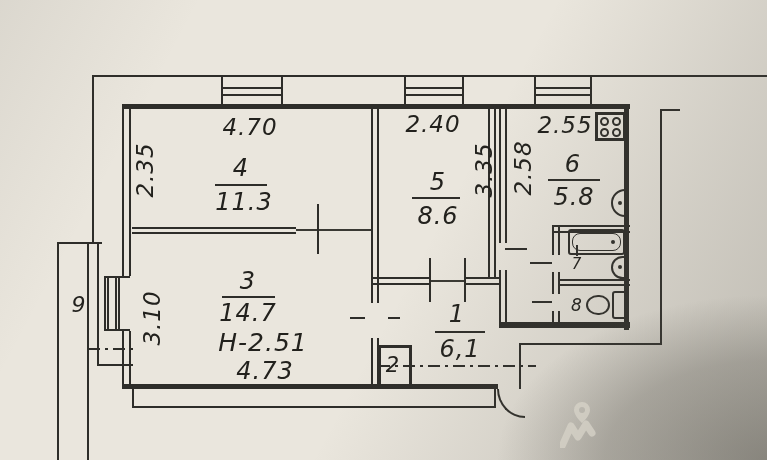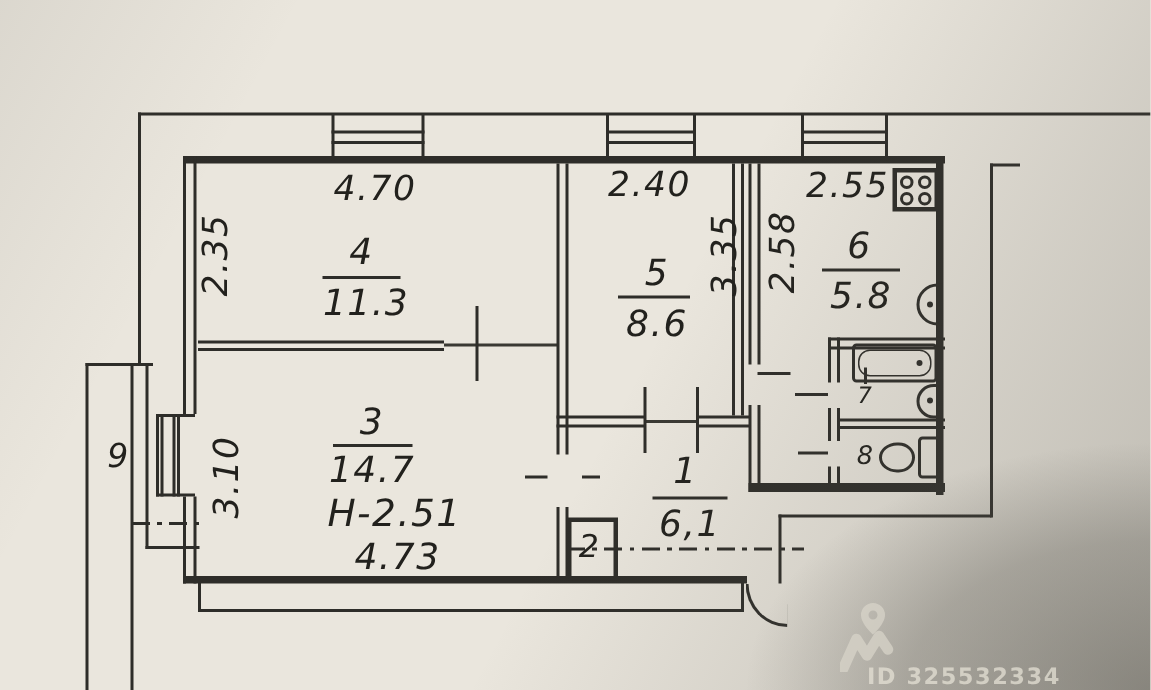--- a/index.html
+++ b/index.html
@@ -183,16 +183,15 @@
   <div class="lbl" style="left:577px;top:305px;font-size:17px;">8</div>
 
   <div class="shade1"></div>
   <div class="shade2"></div>
 
   <div class="wm">
     <svg width="38" height="50" viewBox="0 0 38 50" style="position:absolute;left:4px;top:2px;opacity:0.75;">
       <path d="M22 4a8 8 0 0 1 8 8c0 6-8 13-8 13s-8-7-8-13a8 8 0 0 1 8-8zm0 5a3 3 0 1 0 0 6 3 3 0 0 0 0-6z" fill="#d8d4c9"></path>
       <path d="M2 48 L11 28 L18 39 L26 26 L32 35" stroke="#d8d4c9" stroke-width="7" fill="none" stroke-linecap="round" stroke-linejoin="round"></path>
     </svg>
-    <div class="wm-id">ID 325532334</div>
   </div>
 
 </div>
 
 </body></html>

